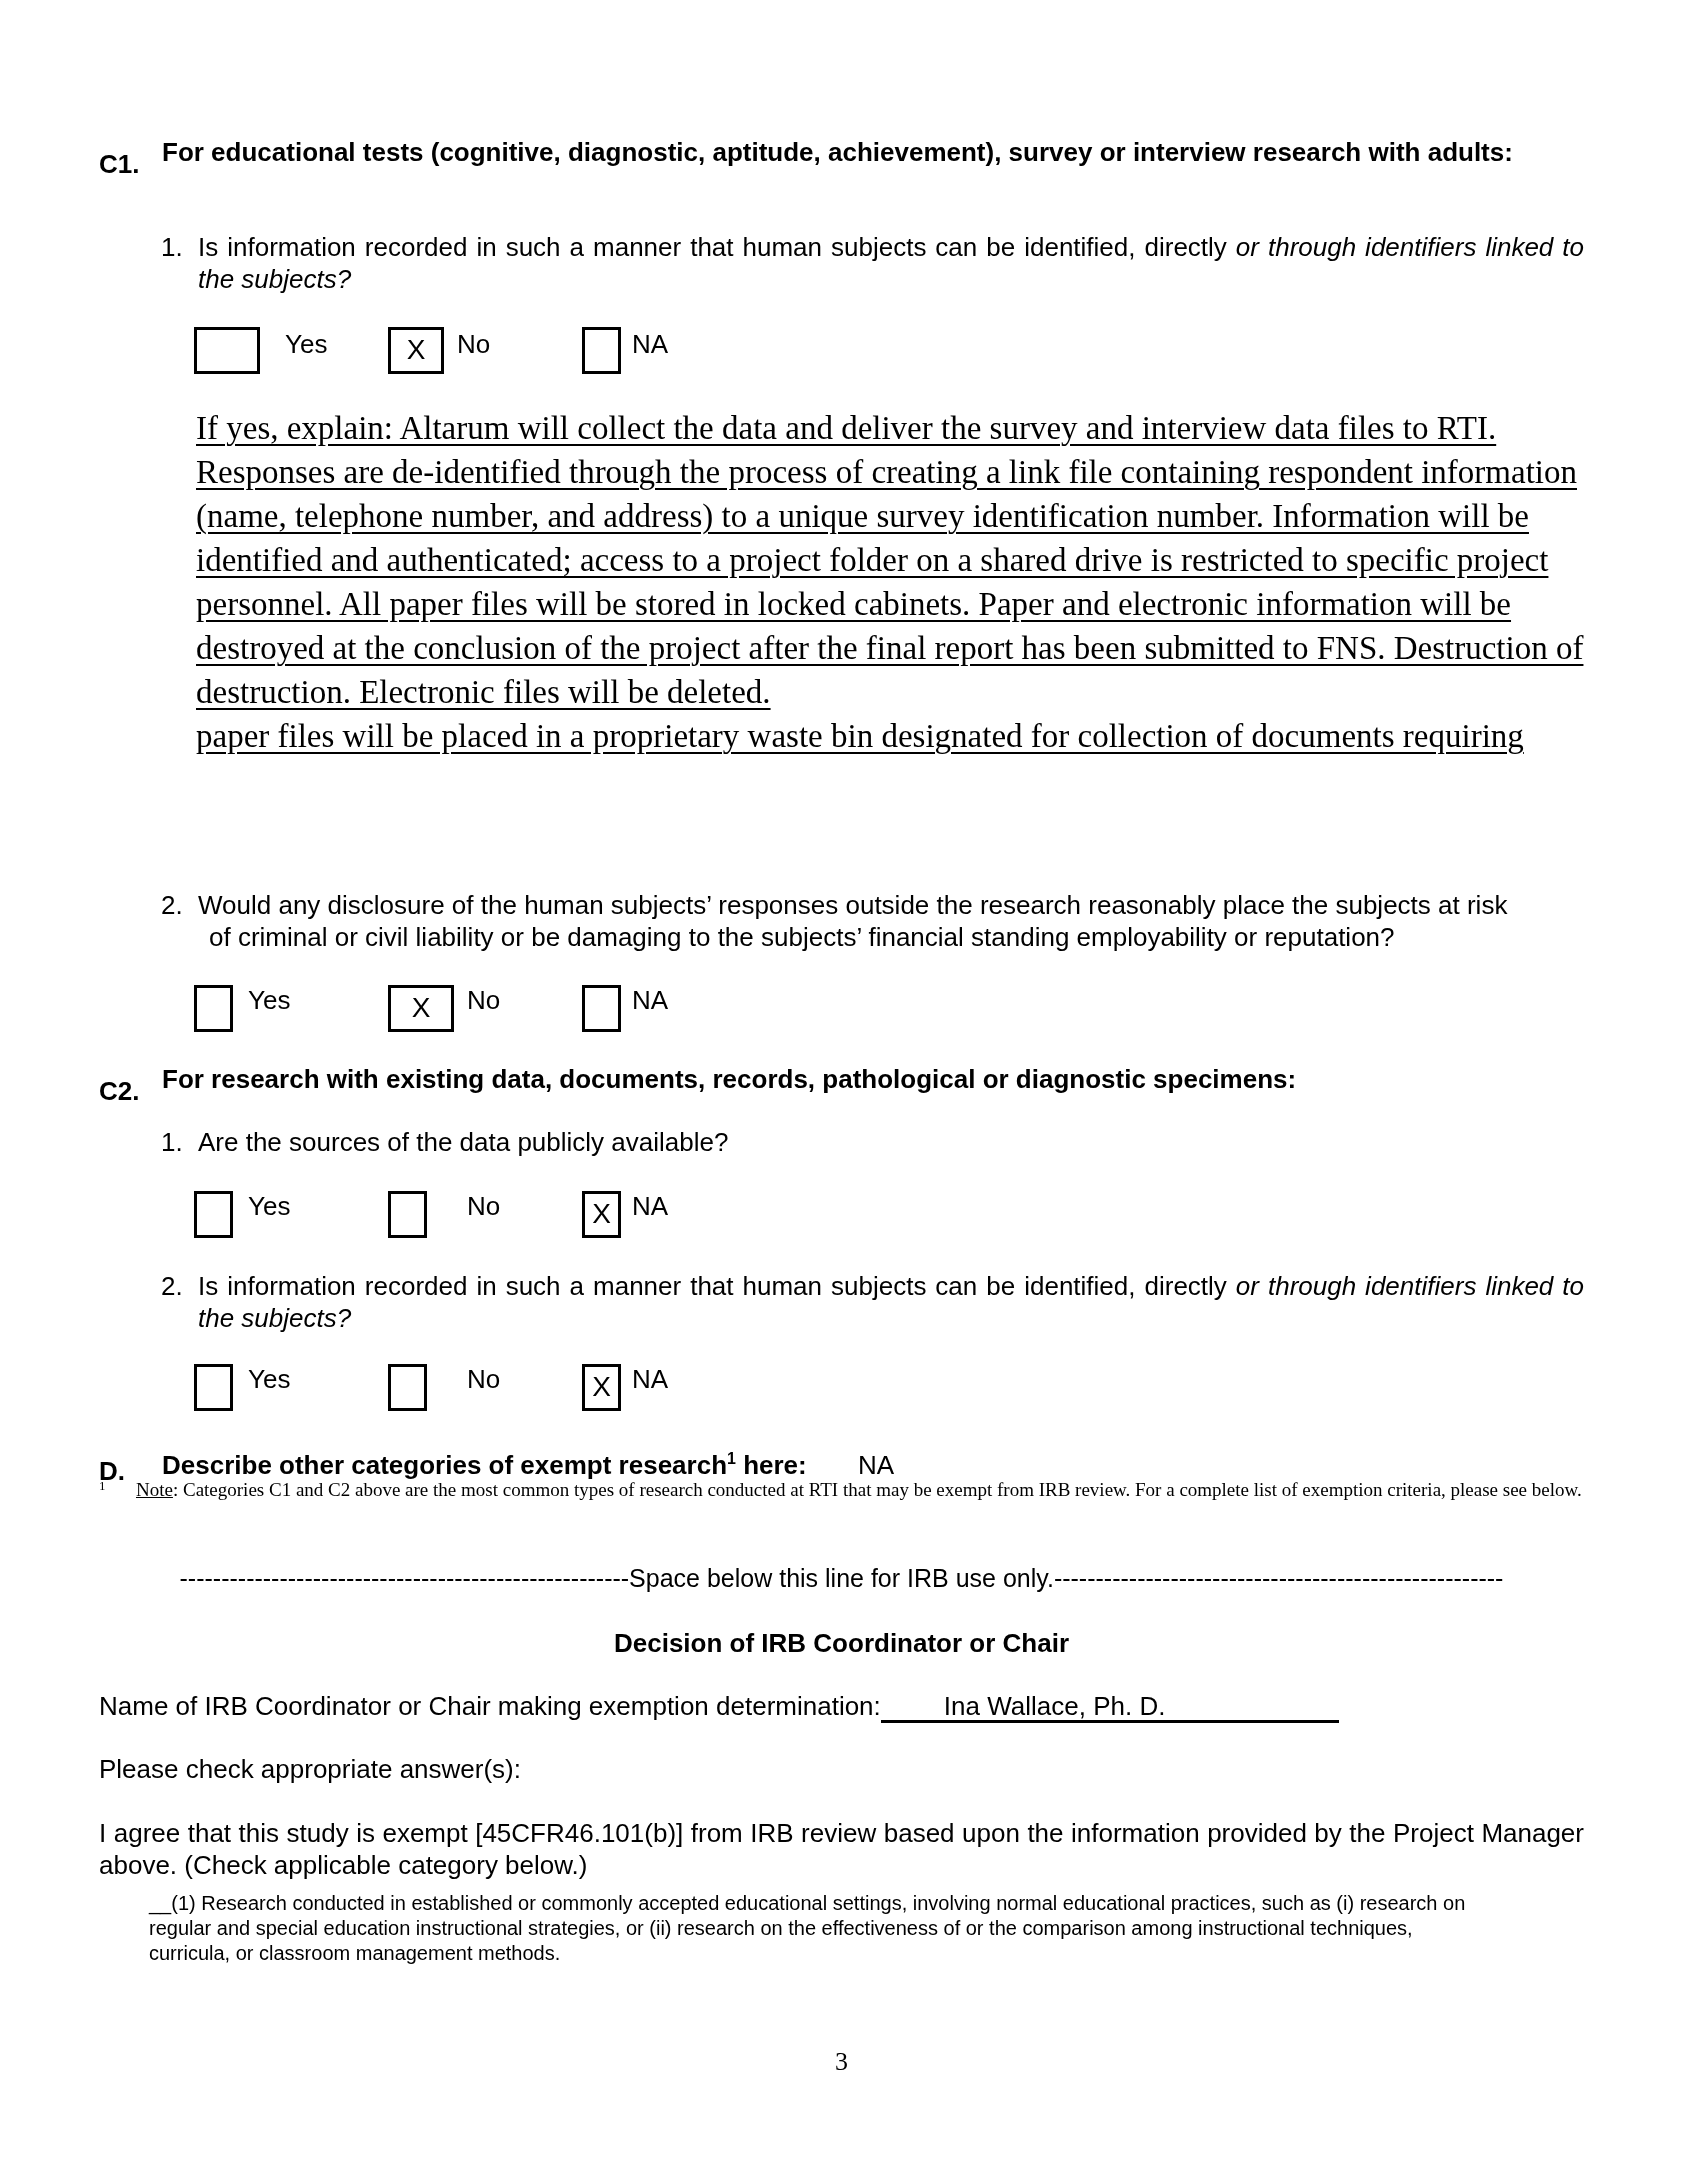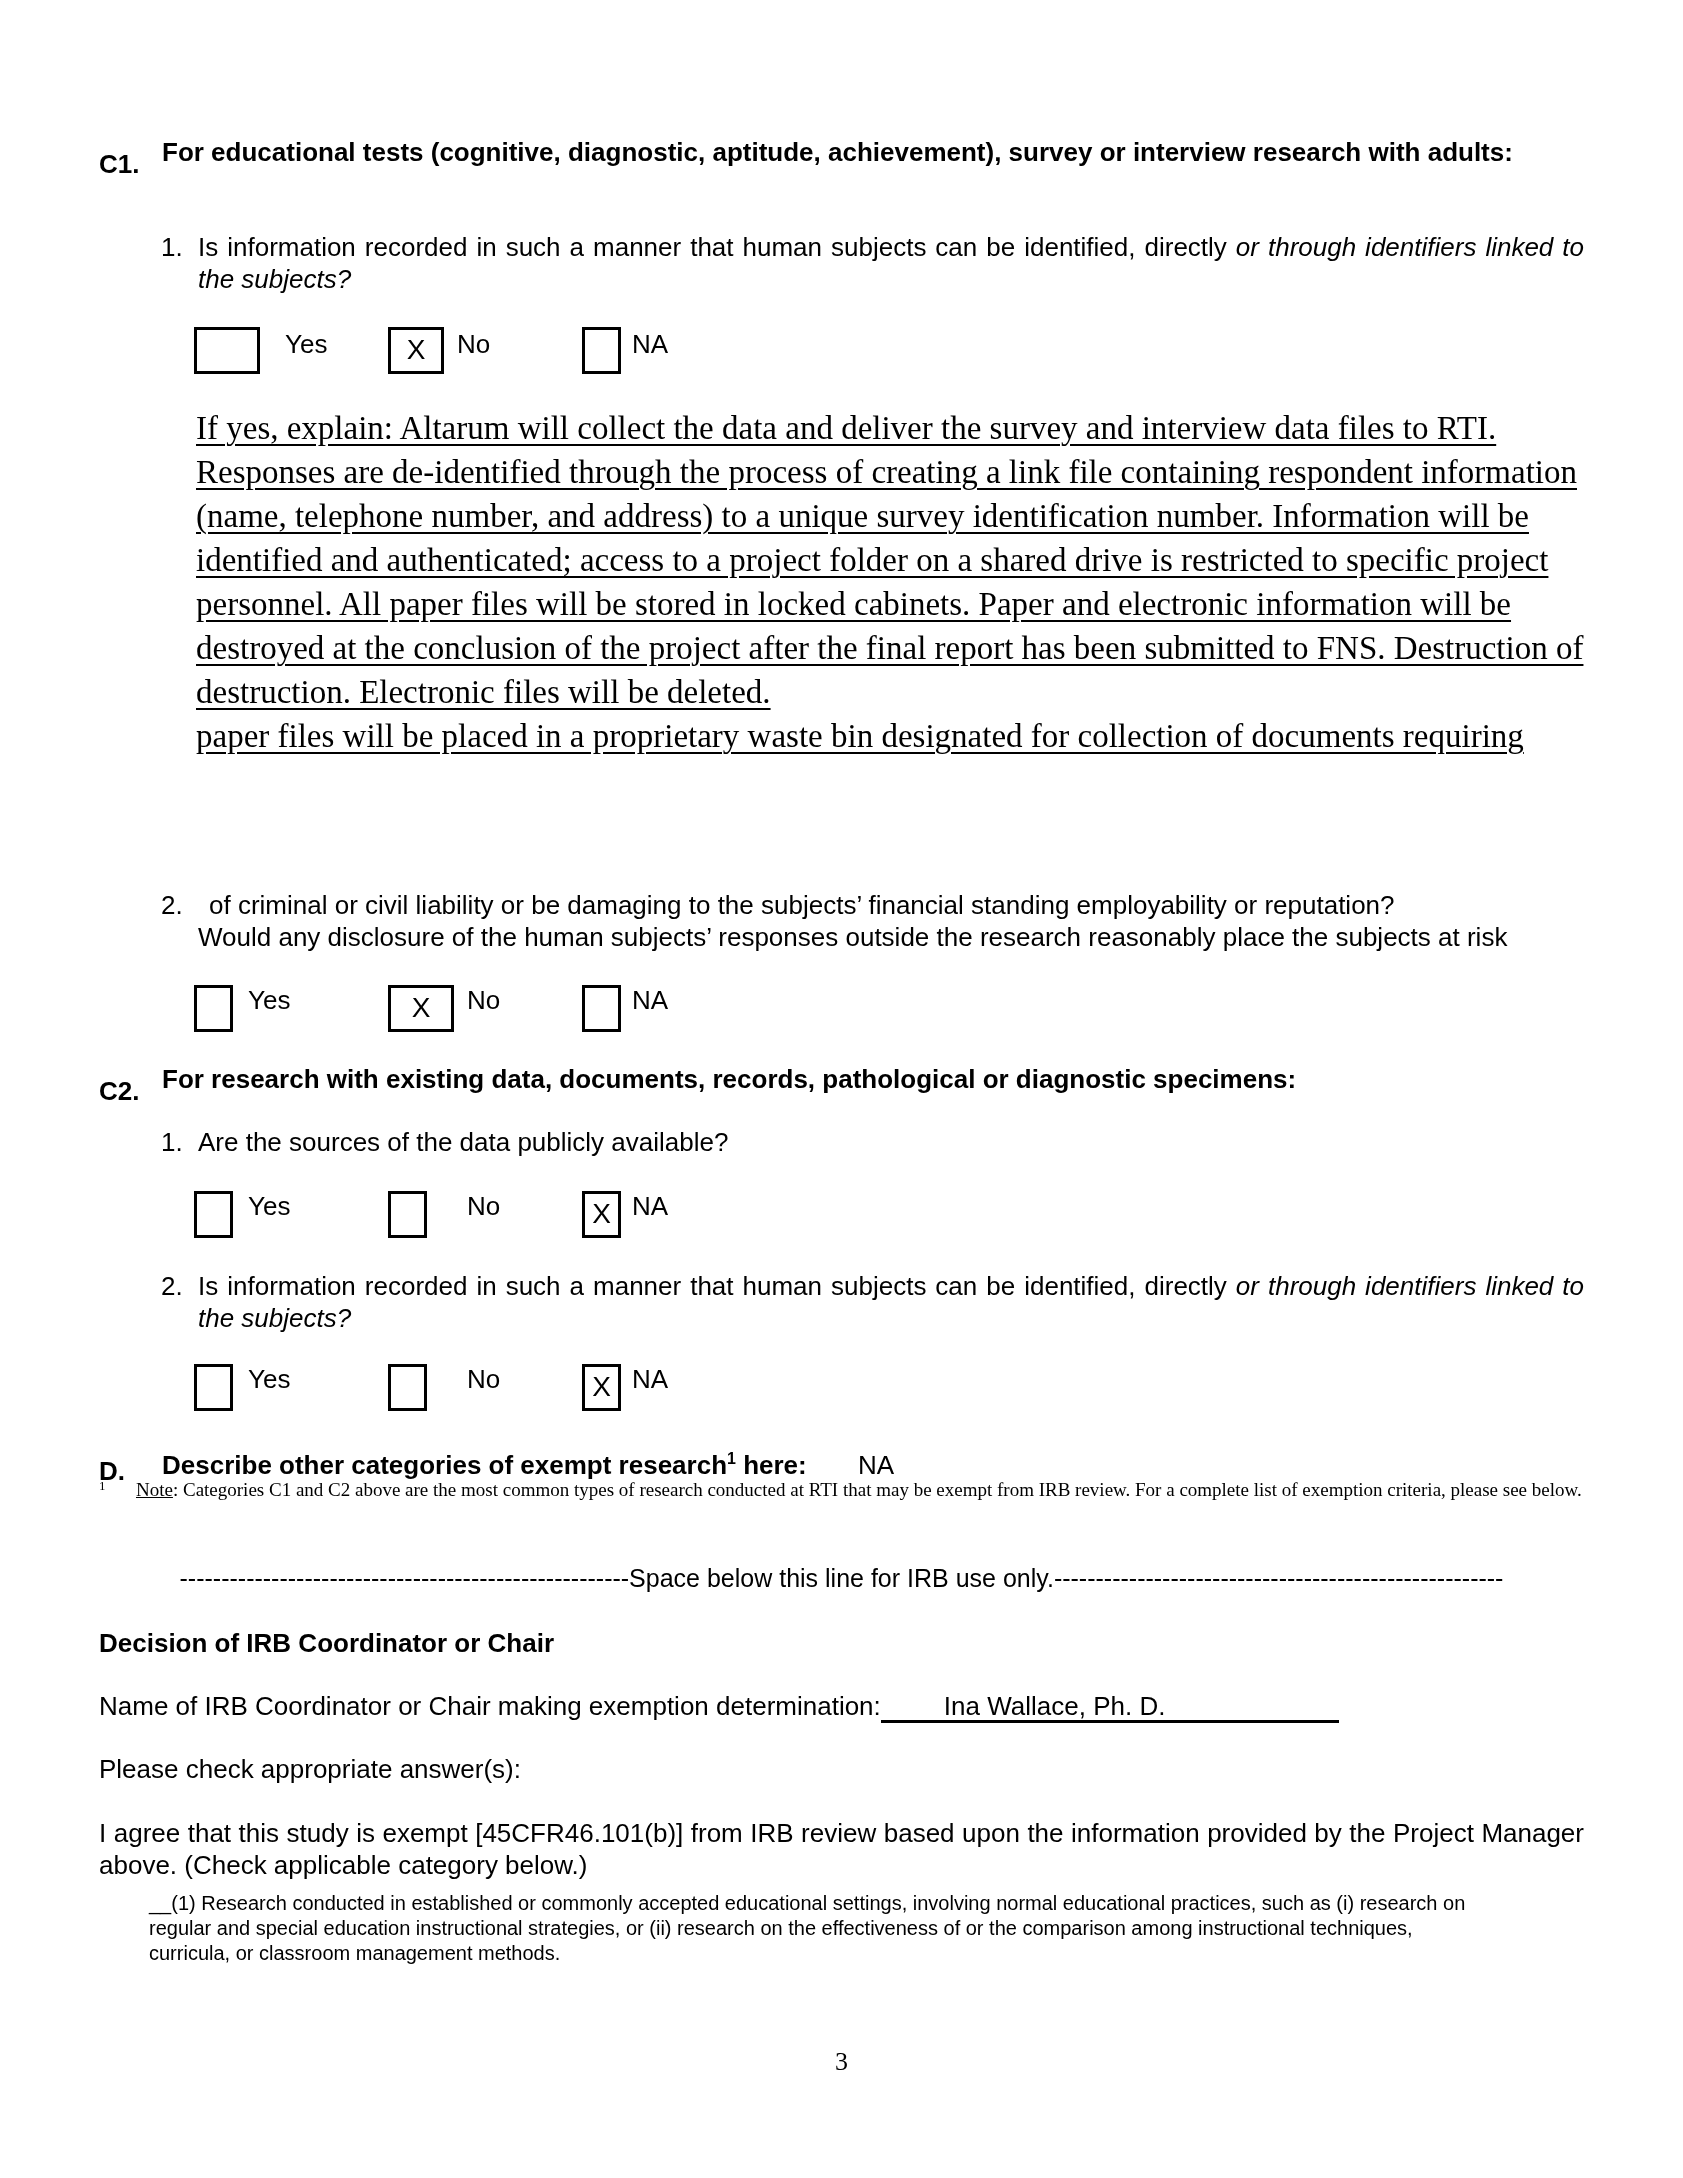--- a/index.html
+++ b/index.html
@@ -55,22 +55,22 @@
   <span>(name, telephone number, and address) to a unique survey identification number. Information will be</span>
   <span>identified and authenticated; access to a project folder on a shared drive is restricted to specific project</span>
   <span>personnel. All paper files will be stored in locked cabinets. Paper and electronic information will be</span>
   <span>destroyed at the conclusion of the project after the final report has been submitted to FNS. Destruction of</span>
   <span>destruction. Electronic files will be deleted.</span>
   <span>paper files will be placed in a proprietary waste bin designated for collection of documents requiring</span>
 </div>
 
 <div class="abs q" style="left:161px; top:889px; width:1423px;">
   <span class="num">2.</span>
+  <div style="margin-left:37px; white-space:nowrap;">Would any disclosure of the human subjects’ responses outside the research reasonably place the subjects at risk</div>
   <div style="margin-left:48px; white-space:nowrap;">of criminal or civil liability or be damaging to the subjects’ financial standing employability or reputation?</div>
-  <div style="margin-left:37px; white-space:nowrap;">Would any disclosure of the human subjects’ responses outside the research reasonably place the subjects at risk</div>
 </div>
 
 <div class="cb" style="left:194px; top:985px; width:39px; height:47px;"></div>
 <span class="cb-label" style="left:248px; top:985px;">Yes</span>
 <div class="cb" style="left:388px; top:985px; width:66px; height:47px;">X</div>
 <span class="cb-label" style="left:467px; top:985px;">No</span>
 <div class="cb" style="left:582px; top:985px; width:39px; height:47px;"></div>
 <span class="cb-label" style="left:632px; top:985px;">NA</span>
 
 <div class="abs sec-head" style="left:99px; top:1063px; width:1485px; height:36px;">
@@ -112,21 +112,21 @@
 
 <div class="abs note" style="left:99px; top:1477px; width:1485px;">
   <sup style="position:absolute; left:0; top:-4px; font-size:13px;">1</sup>
   <div style="margin-left:37px;"><u>Note</u><span>:  Categories C1 and C2 above are the most common types of research conducted at RTI that may be exempt from IRB review.  For a complete list of exemption criteria, please see below.</span></div>
 </div>
 
 <div class="abs irb-line" style="left:99px; top:1564px; width:1485px; text-align:center;">
   <span>------------------------------------------------------</span><span>Space below this line for IRB use only.</span><span>------------------------------------------------------</span>
 </div>
 
-<div class="abs body26" style="left:99px; top:1627px; width:1485px; text-align:left; font-weight:bold;">Decision of IRB Coordinator or Chair</div>
+<div class="abs body26" style="left:99px; top:1627px; width:1485px; text-align:center; font-weight:bold;">Decision of IRB Coordinator or Chair</div>
 
 <div class="abs body26" style="left:99px; top:1690px; white-space:nowrap;">
   <span>Name of IRB Coordinator or Chair making exemption determination:</span><span class="name-field">Ina Wallace, Ph. D.</span>
 </div>
 
 <div class="abs body26" style="left:99px; top:1753px;">Please check appropriate answer(s):</div>
 
 <div class="abs body26" style="left:99px; top:1817px; width:1485px; text-align:justify;">I agree that this study is exempt [45CFR46.101(b)] from IRB review based upon the information provided by the Project Manager above.  (Check applicable category below.)</div>
 
 <div class="abs small" style="left:149px; top:1891px; width:1346px;">

